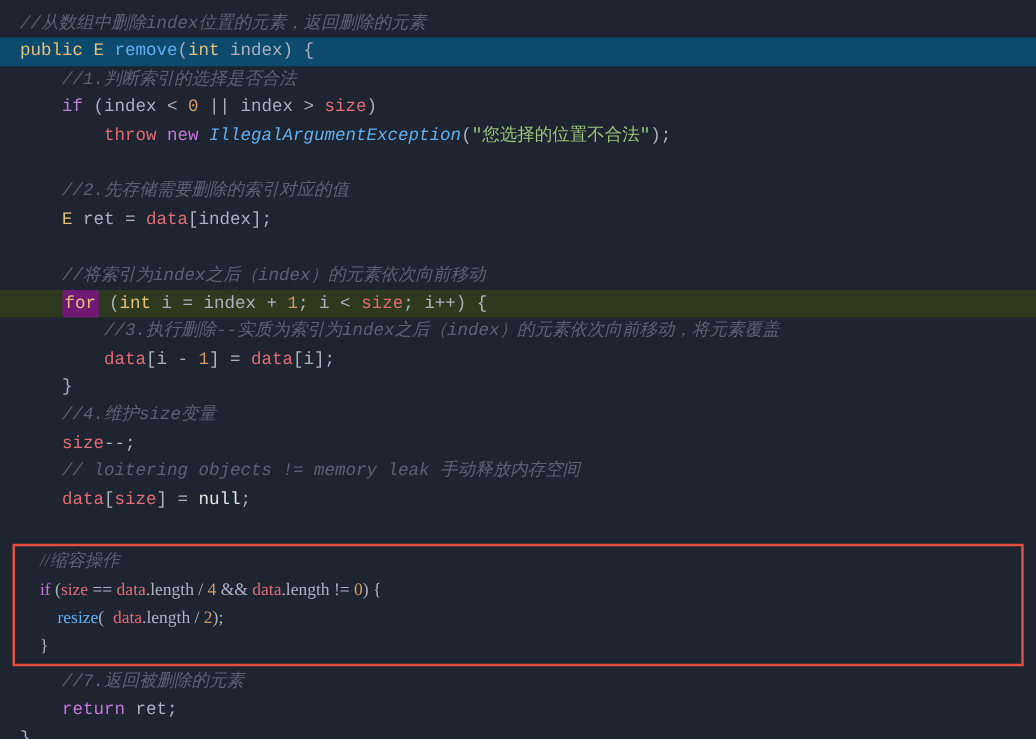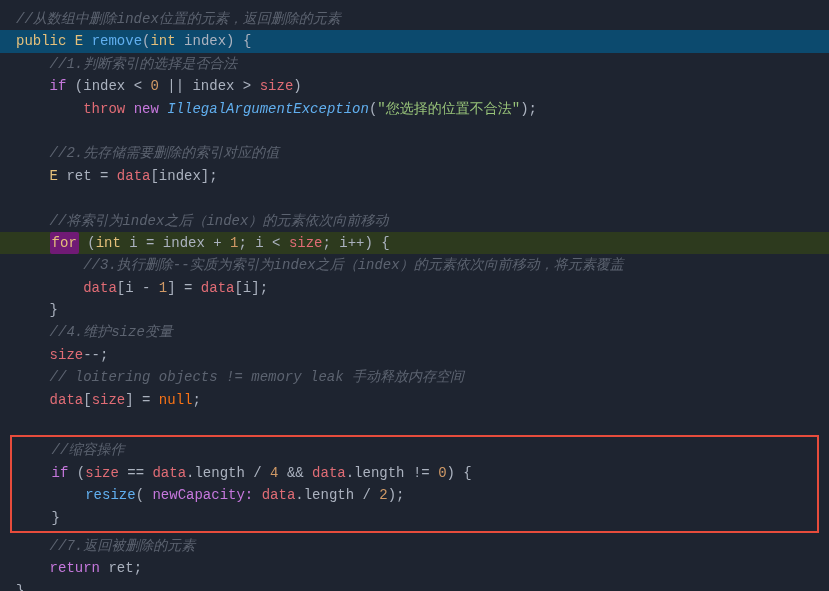--- a/index.html
+++ b/index.html
@@ -32,33 +32,34 @@
       padding: 0 16px;
       min-height: 22px;
       white-space: pre;
     }
 
     .highlighted-block {
       border: 2px solid #e74c3c;
       margin: 2px 10px;
       padding: 2px 6px;
       background-color: #1e2430;
+      font-family: Liberation Serif, serif;
     }
 
     .highlighted-block .code-line {
       padding: 0 0;
     }
 
     
     .kw-public { color: #e5c07b; } 
     .kw-for { color: #e5c07b; background-color: #701a75; padding: 0 2px; border-radius: 2px; }
     .kw-throw { color: #e06c75; }
     .kw-new { color: #c678dd; }
     .kw-int { color: #e5c07b; }
-    .kw-null { color: #f97316; }
+    .kw-null { color: #e5e5e5; }
     .kw-return { color: #c678dd; }
     .kw-if { color: #c678dd; }
 
     .type-E { color: #e5c07b; }
     .identifier { color: #61afef; font-style: italic; }
     .method { color: #61afef; }
     .string { color: #98c379; }
     .comment { color: #5c6370; font-style: italic; }
     .number { color: #d19a66; }
     .plain { color: #abb2bf; }
@@ -210,21 +211,20 @@
       <span class="var-data">data</span>
       <span class="plain">.length != </span>
       <span class="number">0</span>
       <span class="plain">) {</span>
     </div>
 
     <div class="code-line">
       <span class="plain">        </span>
       <span class="method">resize</span>
       <span class="plain">( </span>
-      <span class="param-label">newCapacity:</span>
       <span class="plain"> </span>
       <span class="var-data">data</span>
       <span class="plain">.length / </span>
       <span class="number">2</span>
       <span class="plain">);</span>
     </div>
 
     <div class="code-line">
       <span class="plain">    }</span>
     </div>

